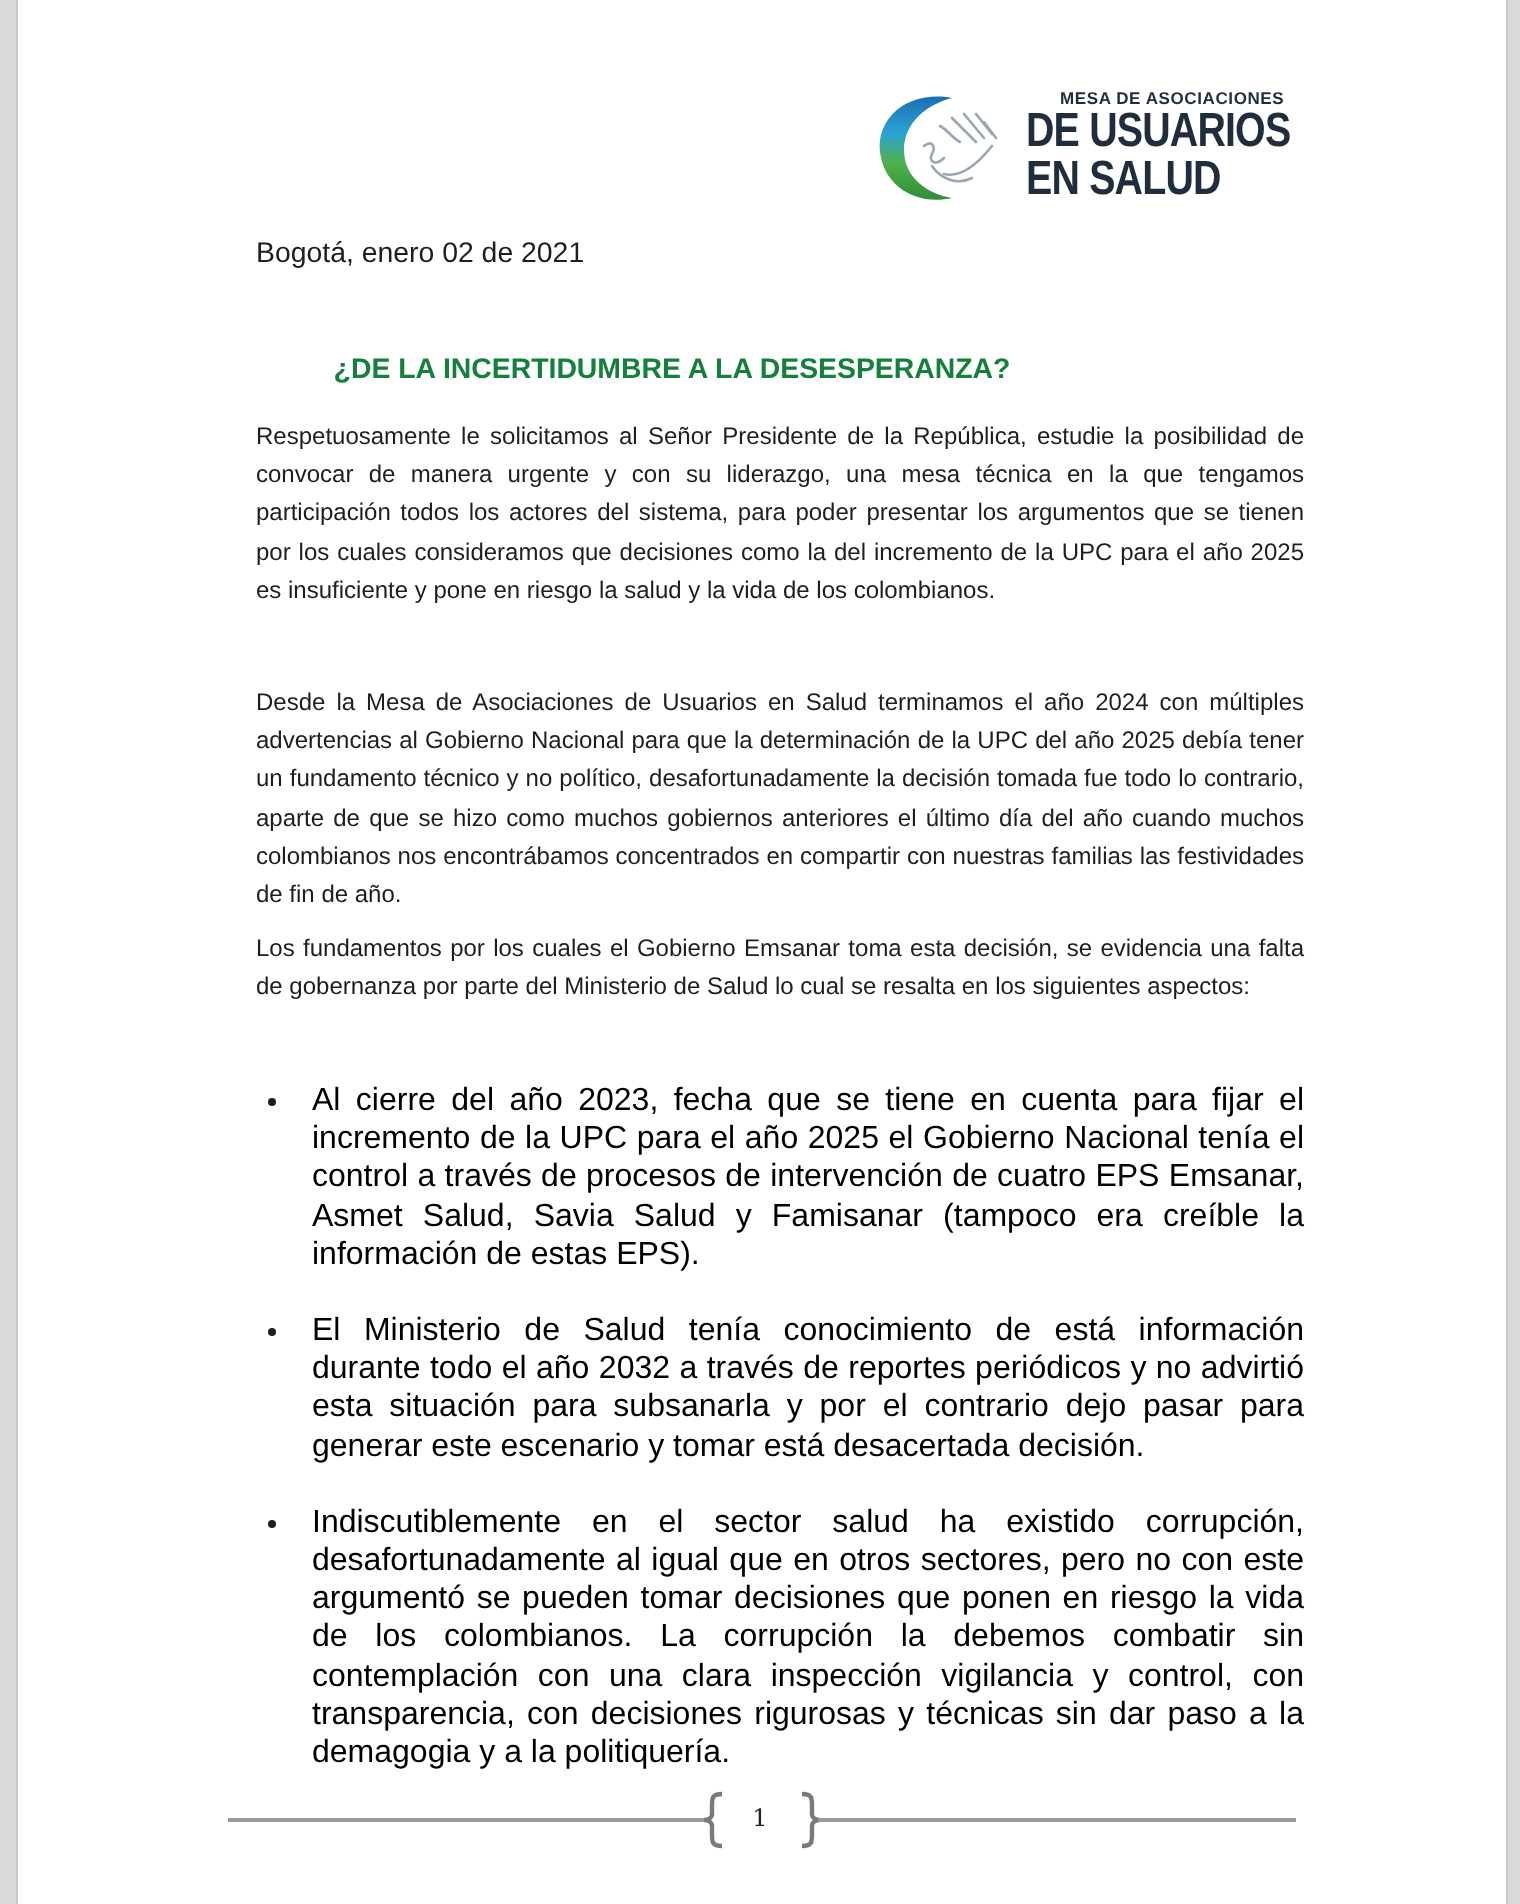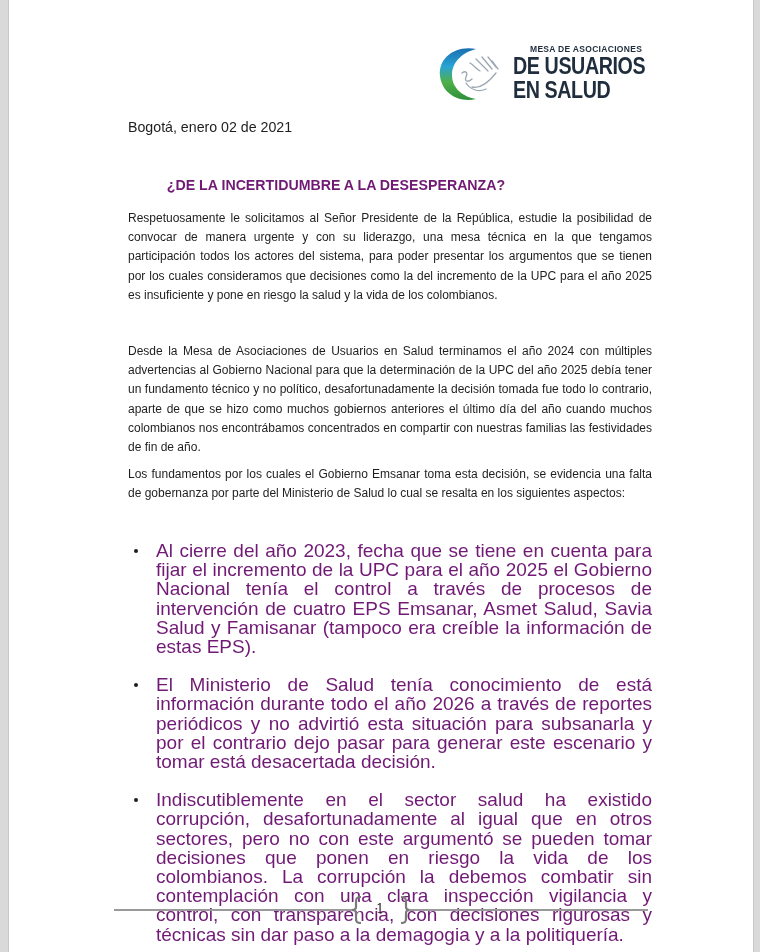--- a/index.html
+++ b/index.html
@@ -82,41 +82,41 @@
       color: #1e1e1e;
     }
     .title {
       position: absolute;
       left: 0;
       width: 672px;
       top: 177px;
       text-align: center;
       font-size: 14.2px;
       font-weight: bold;
-      color: #701a75;
+      color: #15803d;
     }
     .p1 { top: 209px; }
     .p2 { top: 342px; }
     .p3 { top: 465px; }
 
     .bullets {
       position: absolute;
       left: 128px;
       top: 541px;
       width: 524px;
       margin: 0;
       padding: 0;
       list-style: none;
     }
     .bullet {
       position: relative;
       padding-left: 28px;
-      font-size: 19px;
+      font-size: 16px;
       line-height: 19.2px;
-      color: #701a75;
+      color: #000000;
       text-align: justify;
       margin-bottom: 19px;
     }
     .bullet-dot {
       position: absolute;
       left: 6px;
       top: 8px;
       width: 4px;
       height: 4px;
       border-radius: 50%;
@@ -206,21 +206,21 @@
 <div class="text p2">Desde la Mesa de Asociaciones de Usuarios en Salud terminamos el año 2024 con múltiples advertencias al Gobierno Nacional para que la determinación de la UPC del año 2025 debía tener un fundamento técnico y no político, desafortunadamente la decisión tomada fue todo lo contrario, aparte de que se hizo como muchos gobiernos anteriores el último día del año cuando muchos colombianos nos encontrábamos concentrados en compartir con nuestras familias las festividades de fin de año.</div>
 <div class="text p3">Los fundamentos por los cuales el Gobierno Emsanar toma esta decisión, se evidencia una falta de gobernanza por parte del Ministerio de Salud lo cual se resalta en los siguientes aspectos:</div>
 
 <ul class="bullets">
   <li class="bullet">
     <span class="bullet-dot"></span>
     <span>Al cierre del año 2023, fecha que se tiene en cuenta para fijar el incremento de la UPC para el año 2025 el Gobierno Nacional tenía el control a través de procesos de intervención de cuatro EPS Emsanar, Asmet Salud, Savia Salud y Famisanar (tampoco era creíble la información de estas EPS).</span>
   </li>
   <li class="bullet">
     <span class="bullet-dot"></span>
-    <span>El Ministerio de Salud tenía conocimiento de está información durante todo el año 2026 a través de reportes periódicos y no advirtió esta situación para subsanarla y por el contrario dejo pasar para generar este escenario y tomar está desacertada decisión.</span>
+    <span>El Ministerio de Salud tenía conocimiento de está información durante todo el año 2032 a través de reportes periódicos y no advirtió esta situación para subsanarla y por el contrario dejo pasar para generar este escenario y tomar está desacertada decisión.</span>
   </li>
   <li class="bullet">
     <span class="bullet-dot"></span>
     <span>Indiscutiblemente en el sector salud ha existido corrupción, desafortunadamente al igual que en otros sectores, pero no con este argumentó se pueden tomar decisiones que ponen en riesgo la vida de los colombianos. La corrupción la debemos combatir sin contemplación con una clara inspección vigilancia y control, con transparencia, con decisiones rigurosas y técnicas sin dar paso a la demagogia y a la politiquería.</span>
   </li>
 </ul>
 
 <div class="footer">
   <div class="footer-line-left"></div>
   <svg class="footer-brace brace-left" viewBox="0 0 14 30">

